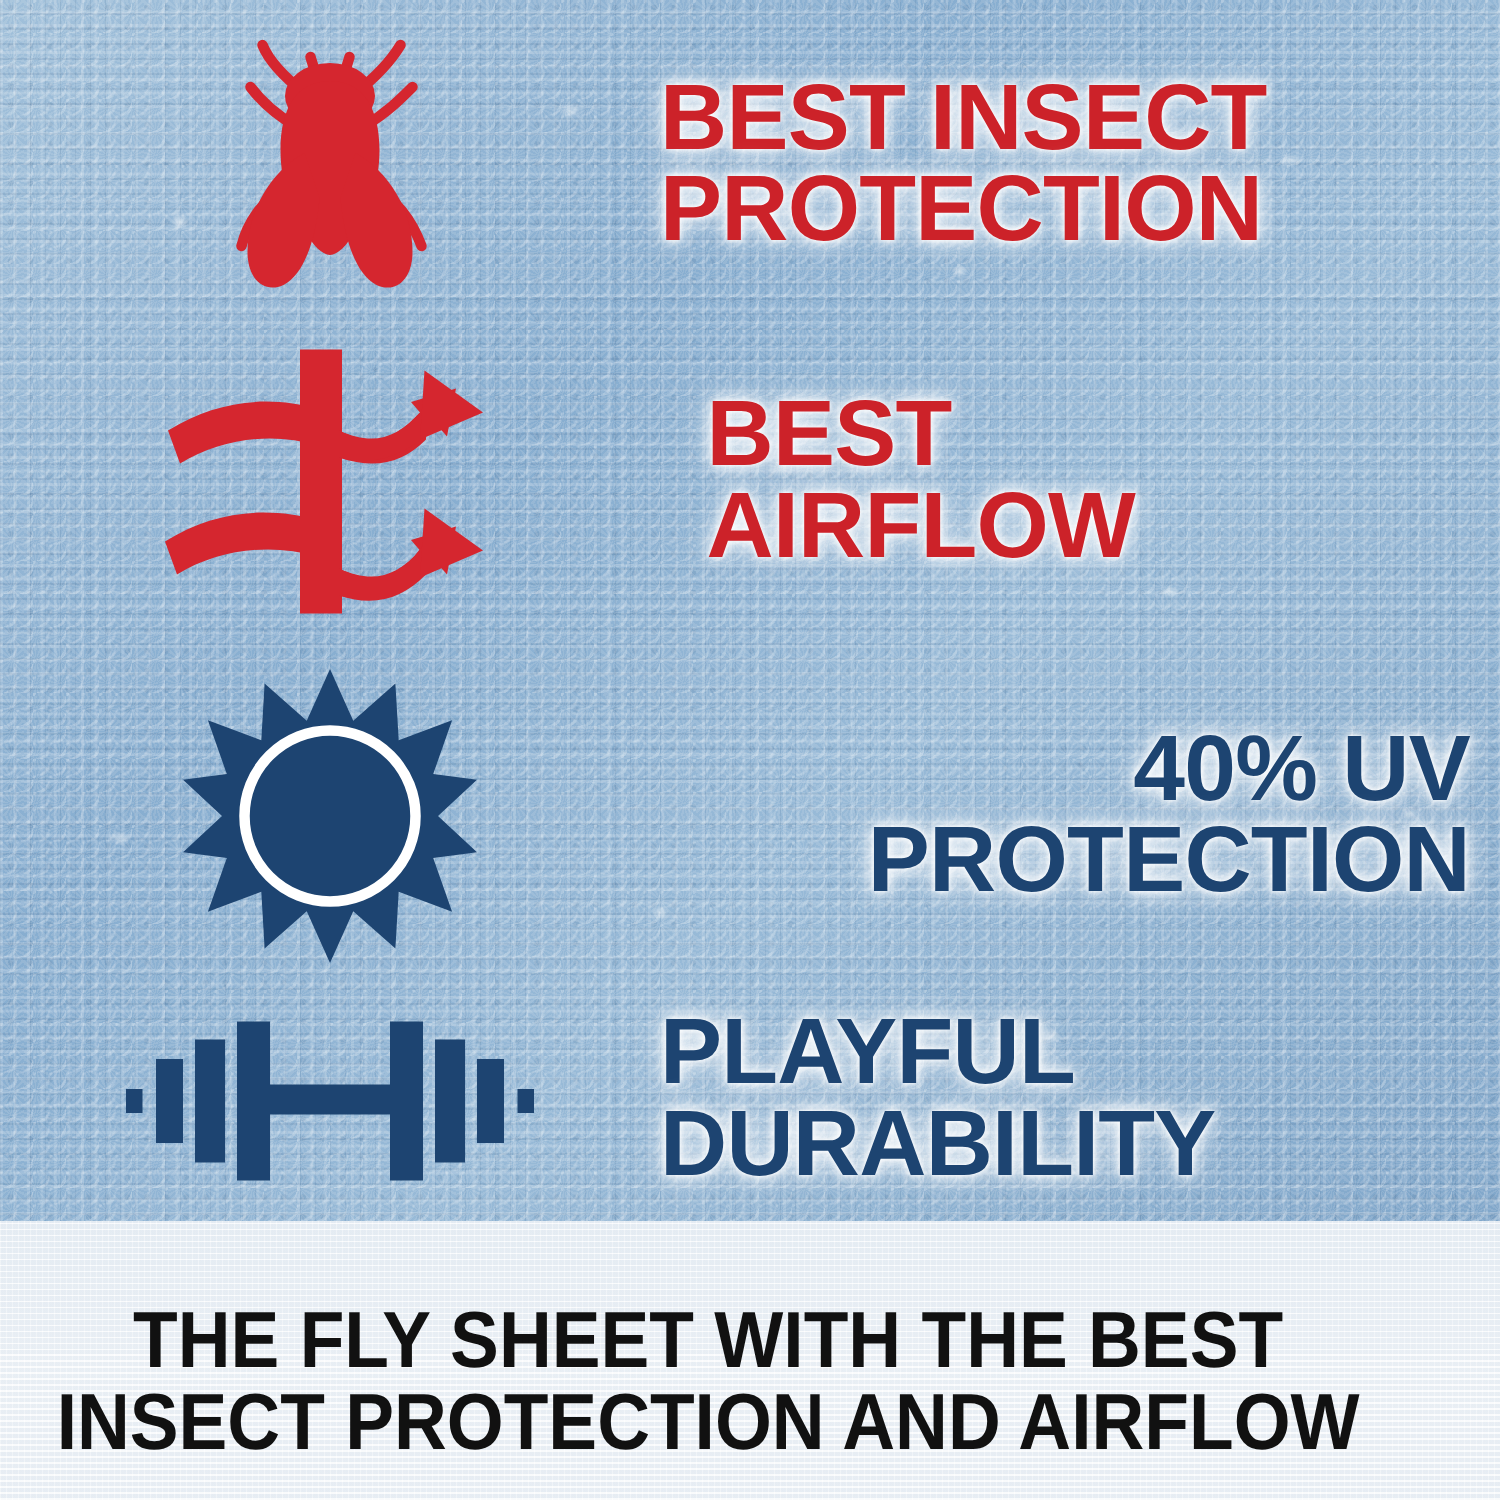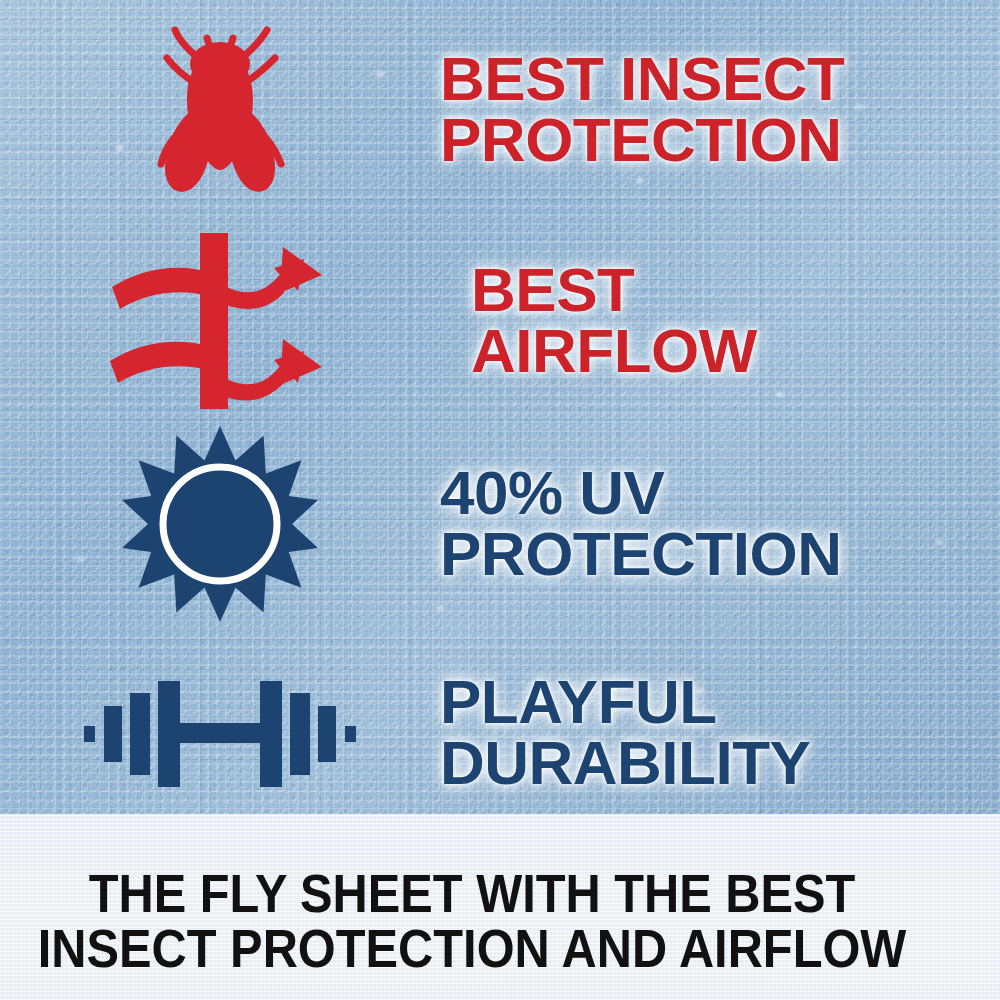--- a/index.html
+++ b/index.html
@@ -112,21 +112,21 @@
     text-shadow:
       0 0 3px rgba(255,255,255,0.95),
       0 0 7px rgba(255,255,255,0.9),
       0 0 13px rgba(255,255,255,0.8),
       0 0 22px rgba(255,255,255,0.6);
   }
 
   
   #row-insect  { top: 10px;  height: 200px; }
   #row-airflow { top: 218px; height: 205px; }
-  #row-uv      { top: 416px; height: 215px; }
+  #row-uv      { top: 436px; height: 215px; text-align: right; }
   #row-durab   { top: 650px; height: 165px; }
 
   #row-insect  .feature-text { font-size: 62px; }
   #row-airflow .feature-text { font-size: 62px; margin-left: 31px; }
   #row-uv      .feature-text { font-size: 62px; }
   #row-durab   .feature-text { font-size: 62px; }
 
   
   .caption-band {
     position: absolute;

